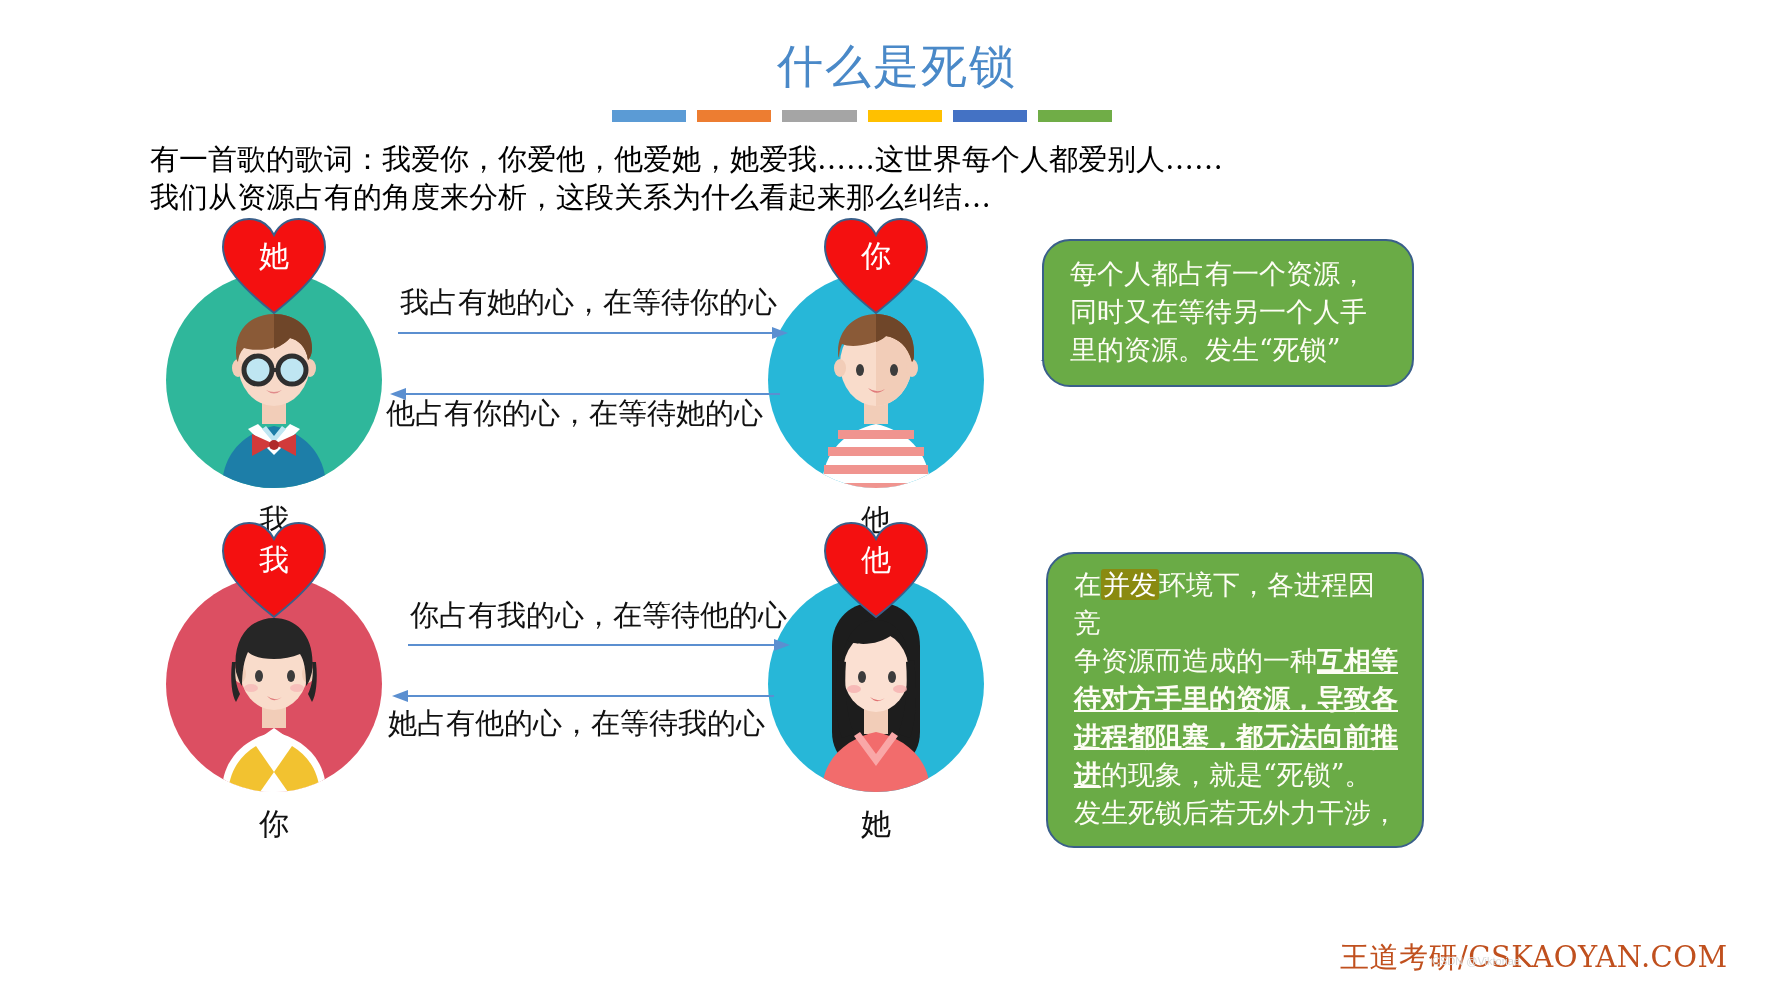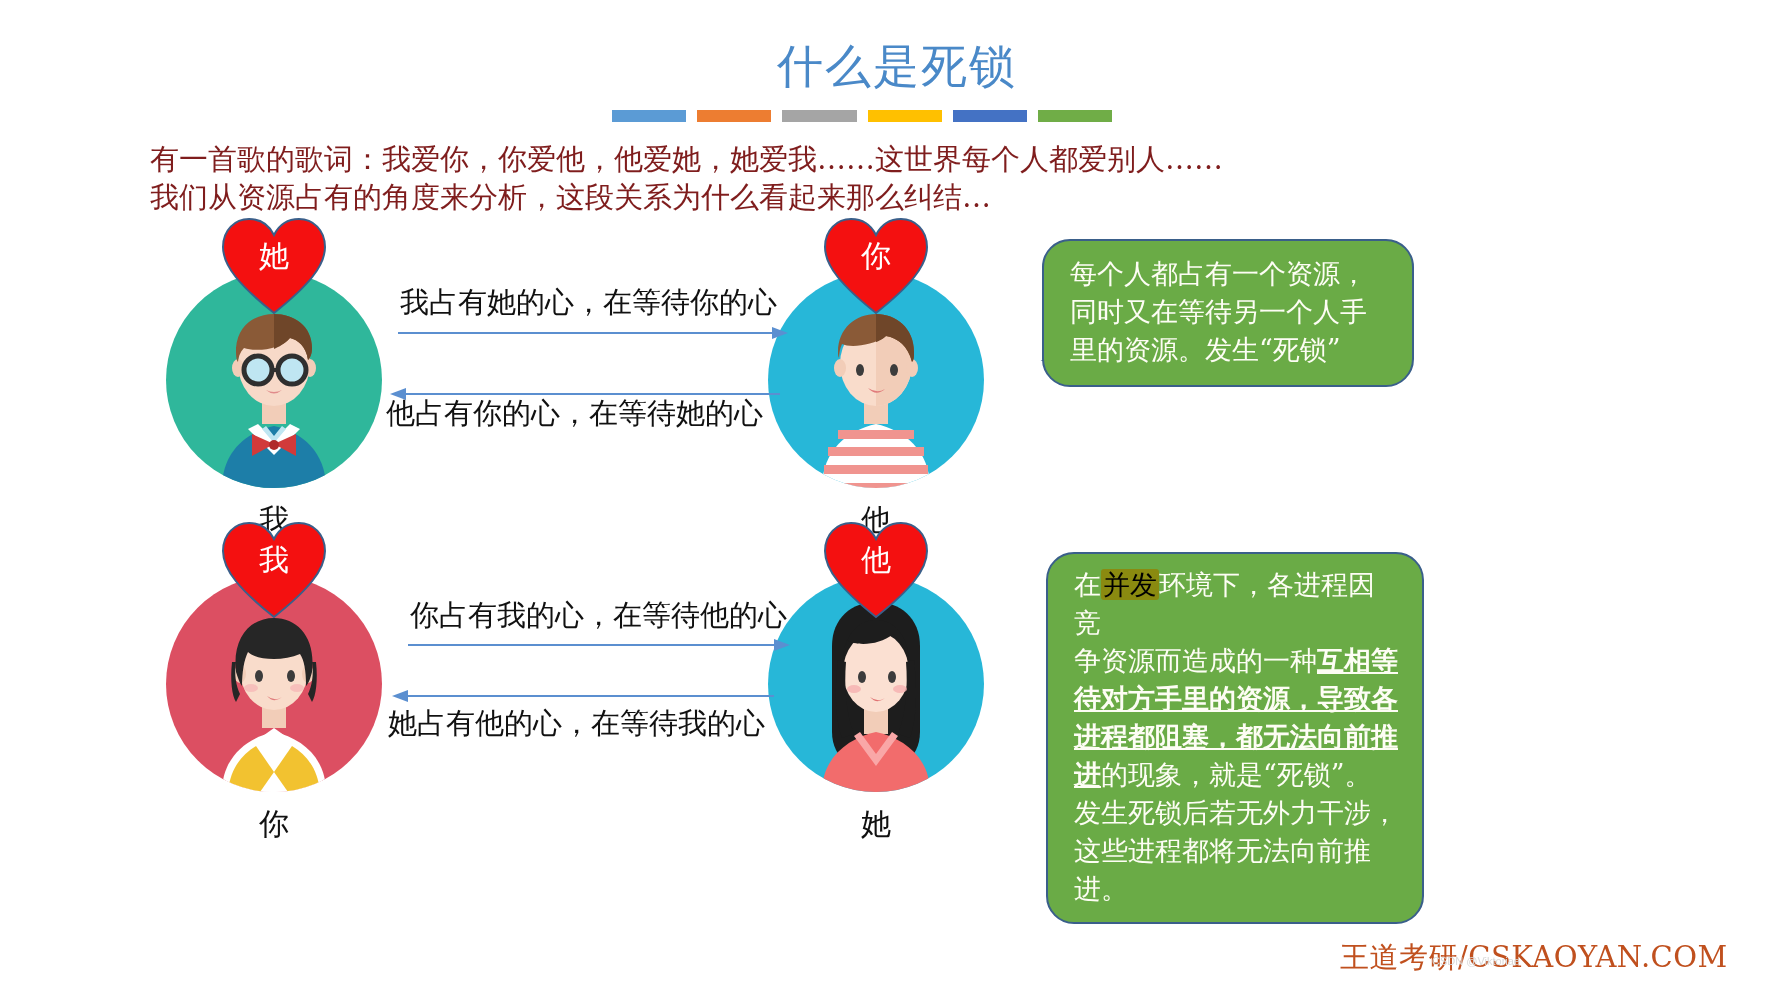--- a/index.html
+++ b/index.html
@@ -52,21 +52,21 @@
 
   
   #intro-text {
     position: absolute;
     left: 150px;
     top: 140px;
     width: 1250px;
     font-family: "DejaVu Serif", "Liberation Serif", serif;
     font-size: 29px;
     line-height: 38px;
-    color: #7f1d1d;
+    color: #000000;
     white-space: pre-line;
   }
 
   
   .avatar-wrap {
     position: absolute;
     width: 216px;
     height: 216px;
   }
   .avatar-circle {
@@ -131,21 +131,21 @@
     border-radius: 28px;
     box-sizing: border-box;
     color: #fdfdf4;
     font-family: "DejaVu Serif", "Liberation Serif", serif;
     font-size: 27px;
     line-height: 38px;
     padding: 14px 22px 16px 26px;
   }
   .hl {
     background: #8a8a10;
-    color: #000000;
+    color: #ffffff;
     padding: 0 2px;
     border-radius: 3px;
     margin-top: 8px;
   }
   .emph {
     font-weight: bold;
     text-decoration: underline;
   }
 
   
@@ -385,19 +385,18 @@
     </div>
     <div>
       <span>争资源而造成的一种</span><span class="emph">互相等</span>
     </div>
     <div class="emph">待对方手里的资源，导致各</div>
     <div class="emph">进程都阻塞，都无法向前推</div>
     <div>
       <span class="emph">进</span><span>的现象，就是“死锁”。</span>
     </div>
     <div>发生死锁后若无外力干涉，</div>
-    <div>这些进程都将无法向前推进。</div>
   </div>
 
   <div id="brand-watermark">王道考研/CSKAOYAN.COM</div>
   <div id="site-watermark">CSDN @Viktoriae</div>
 
 </div>
 
 </body></html>

